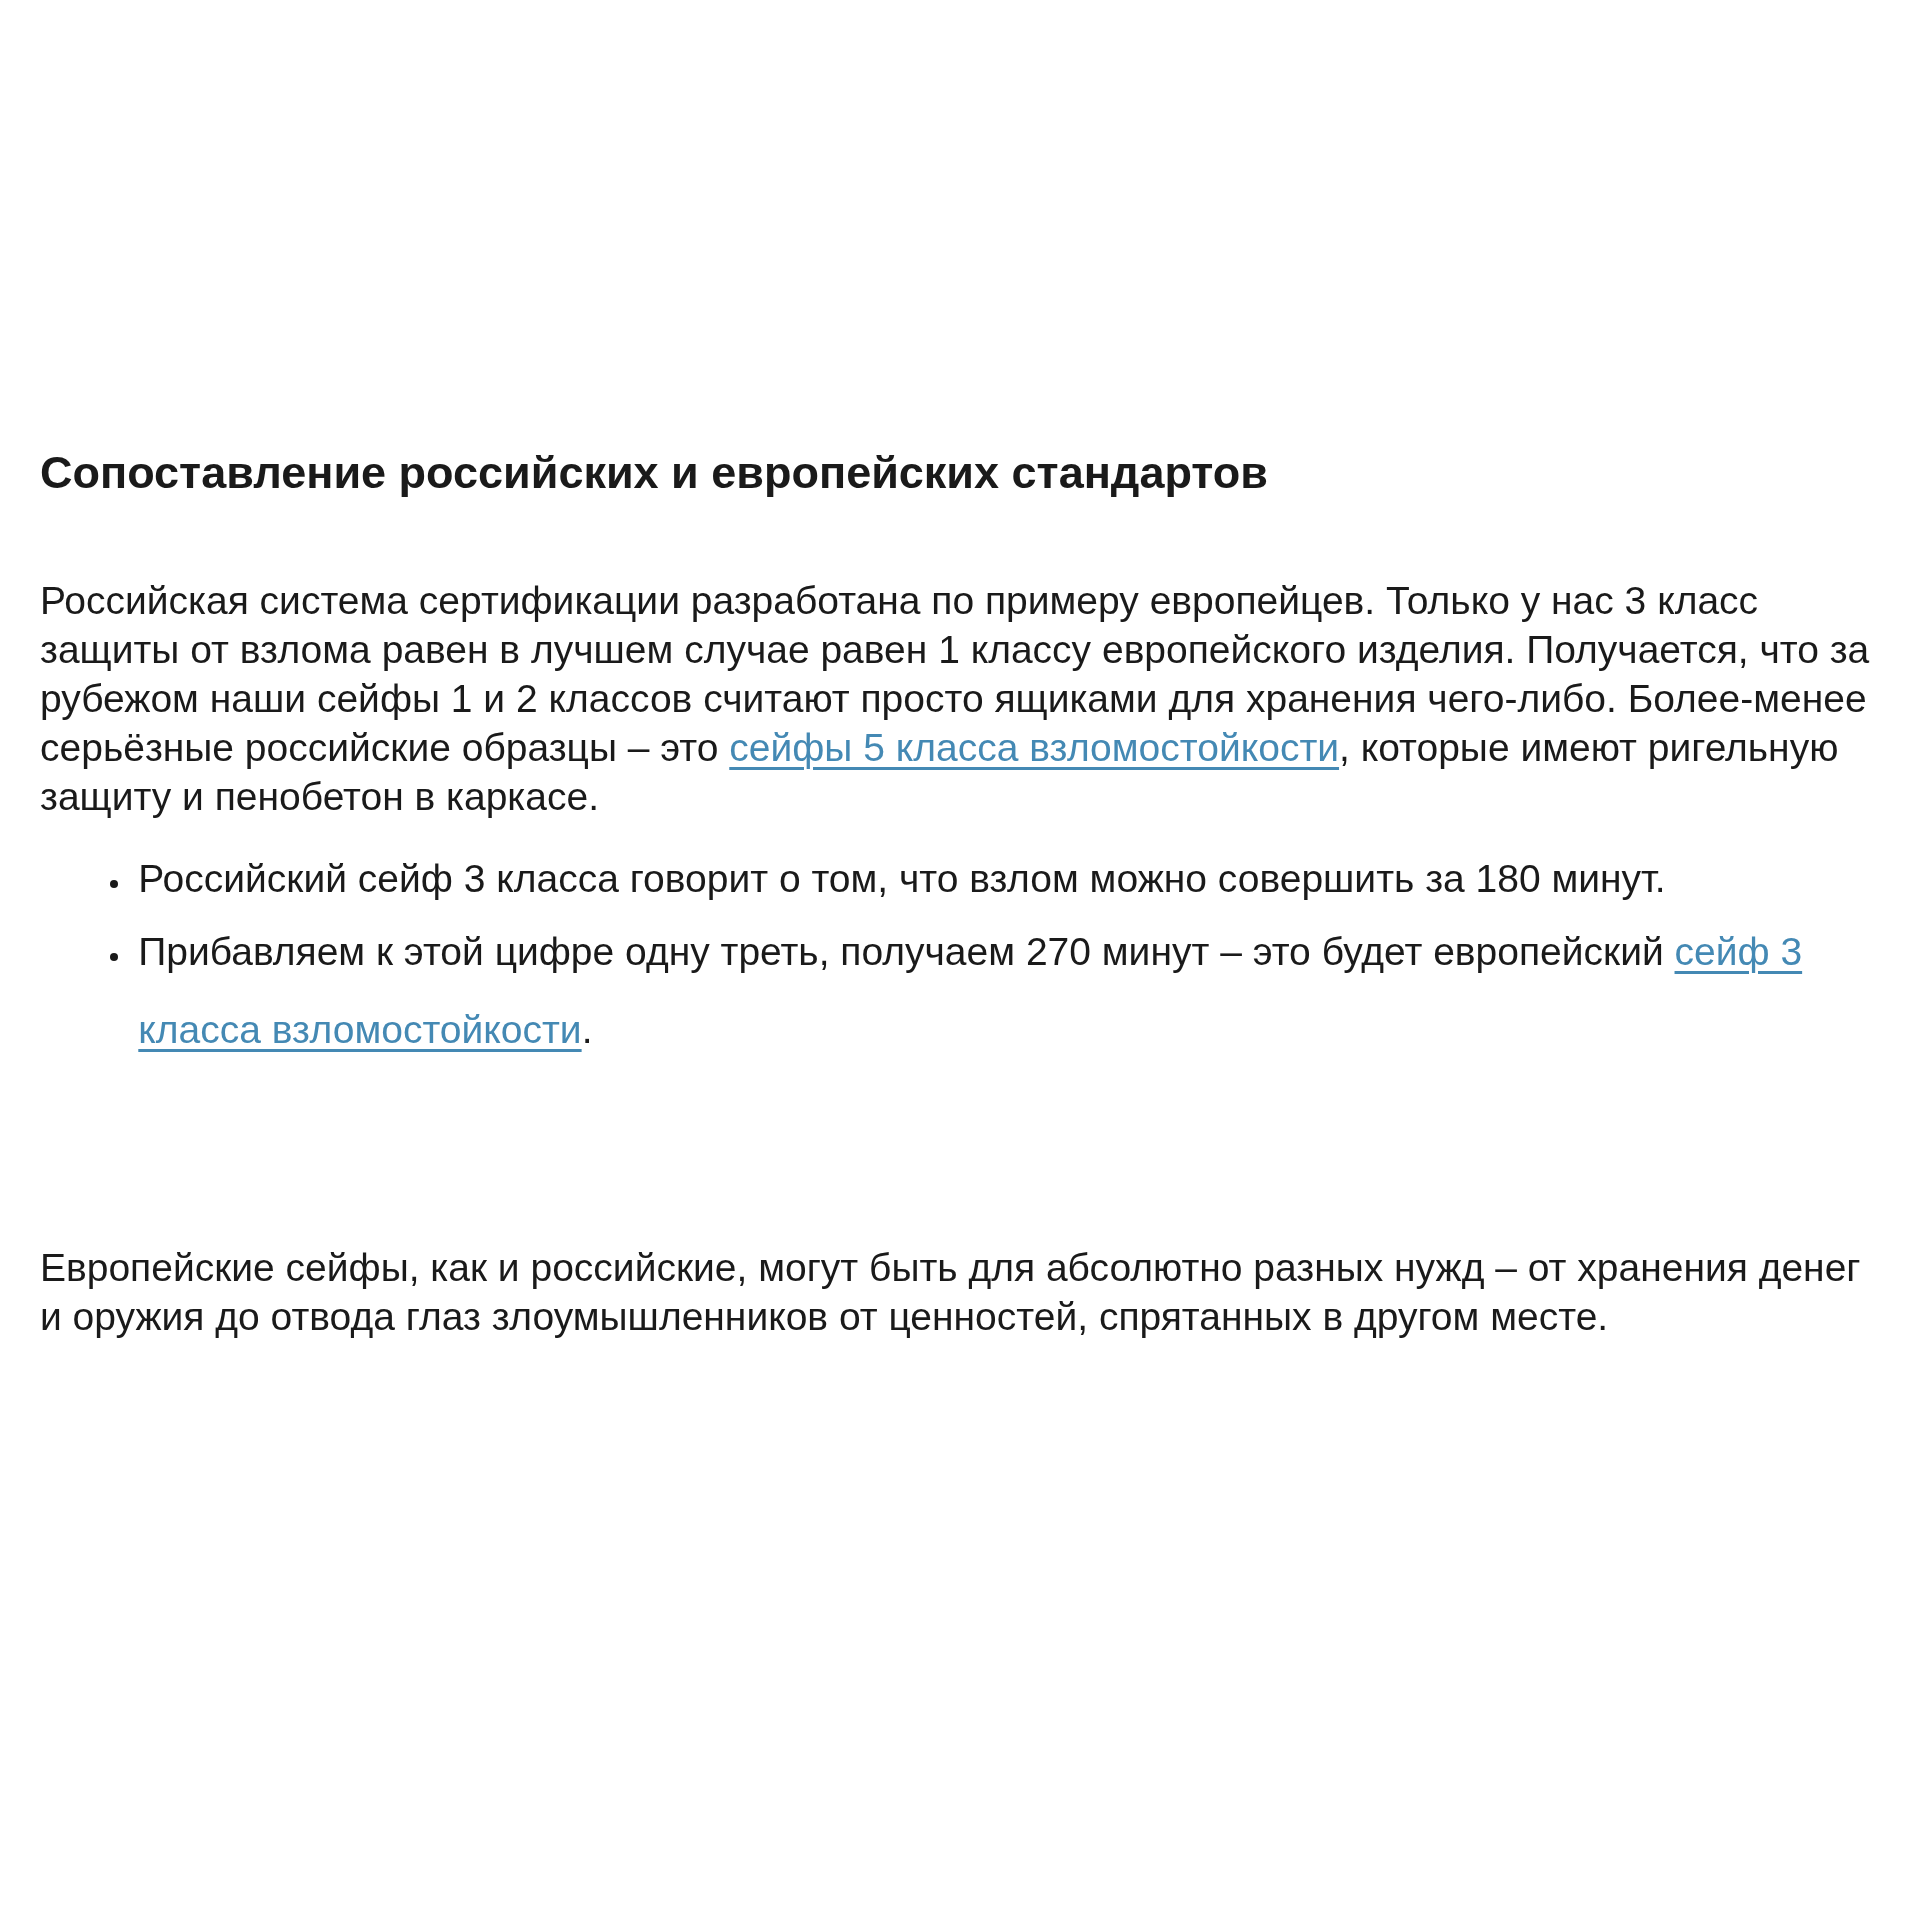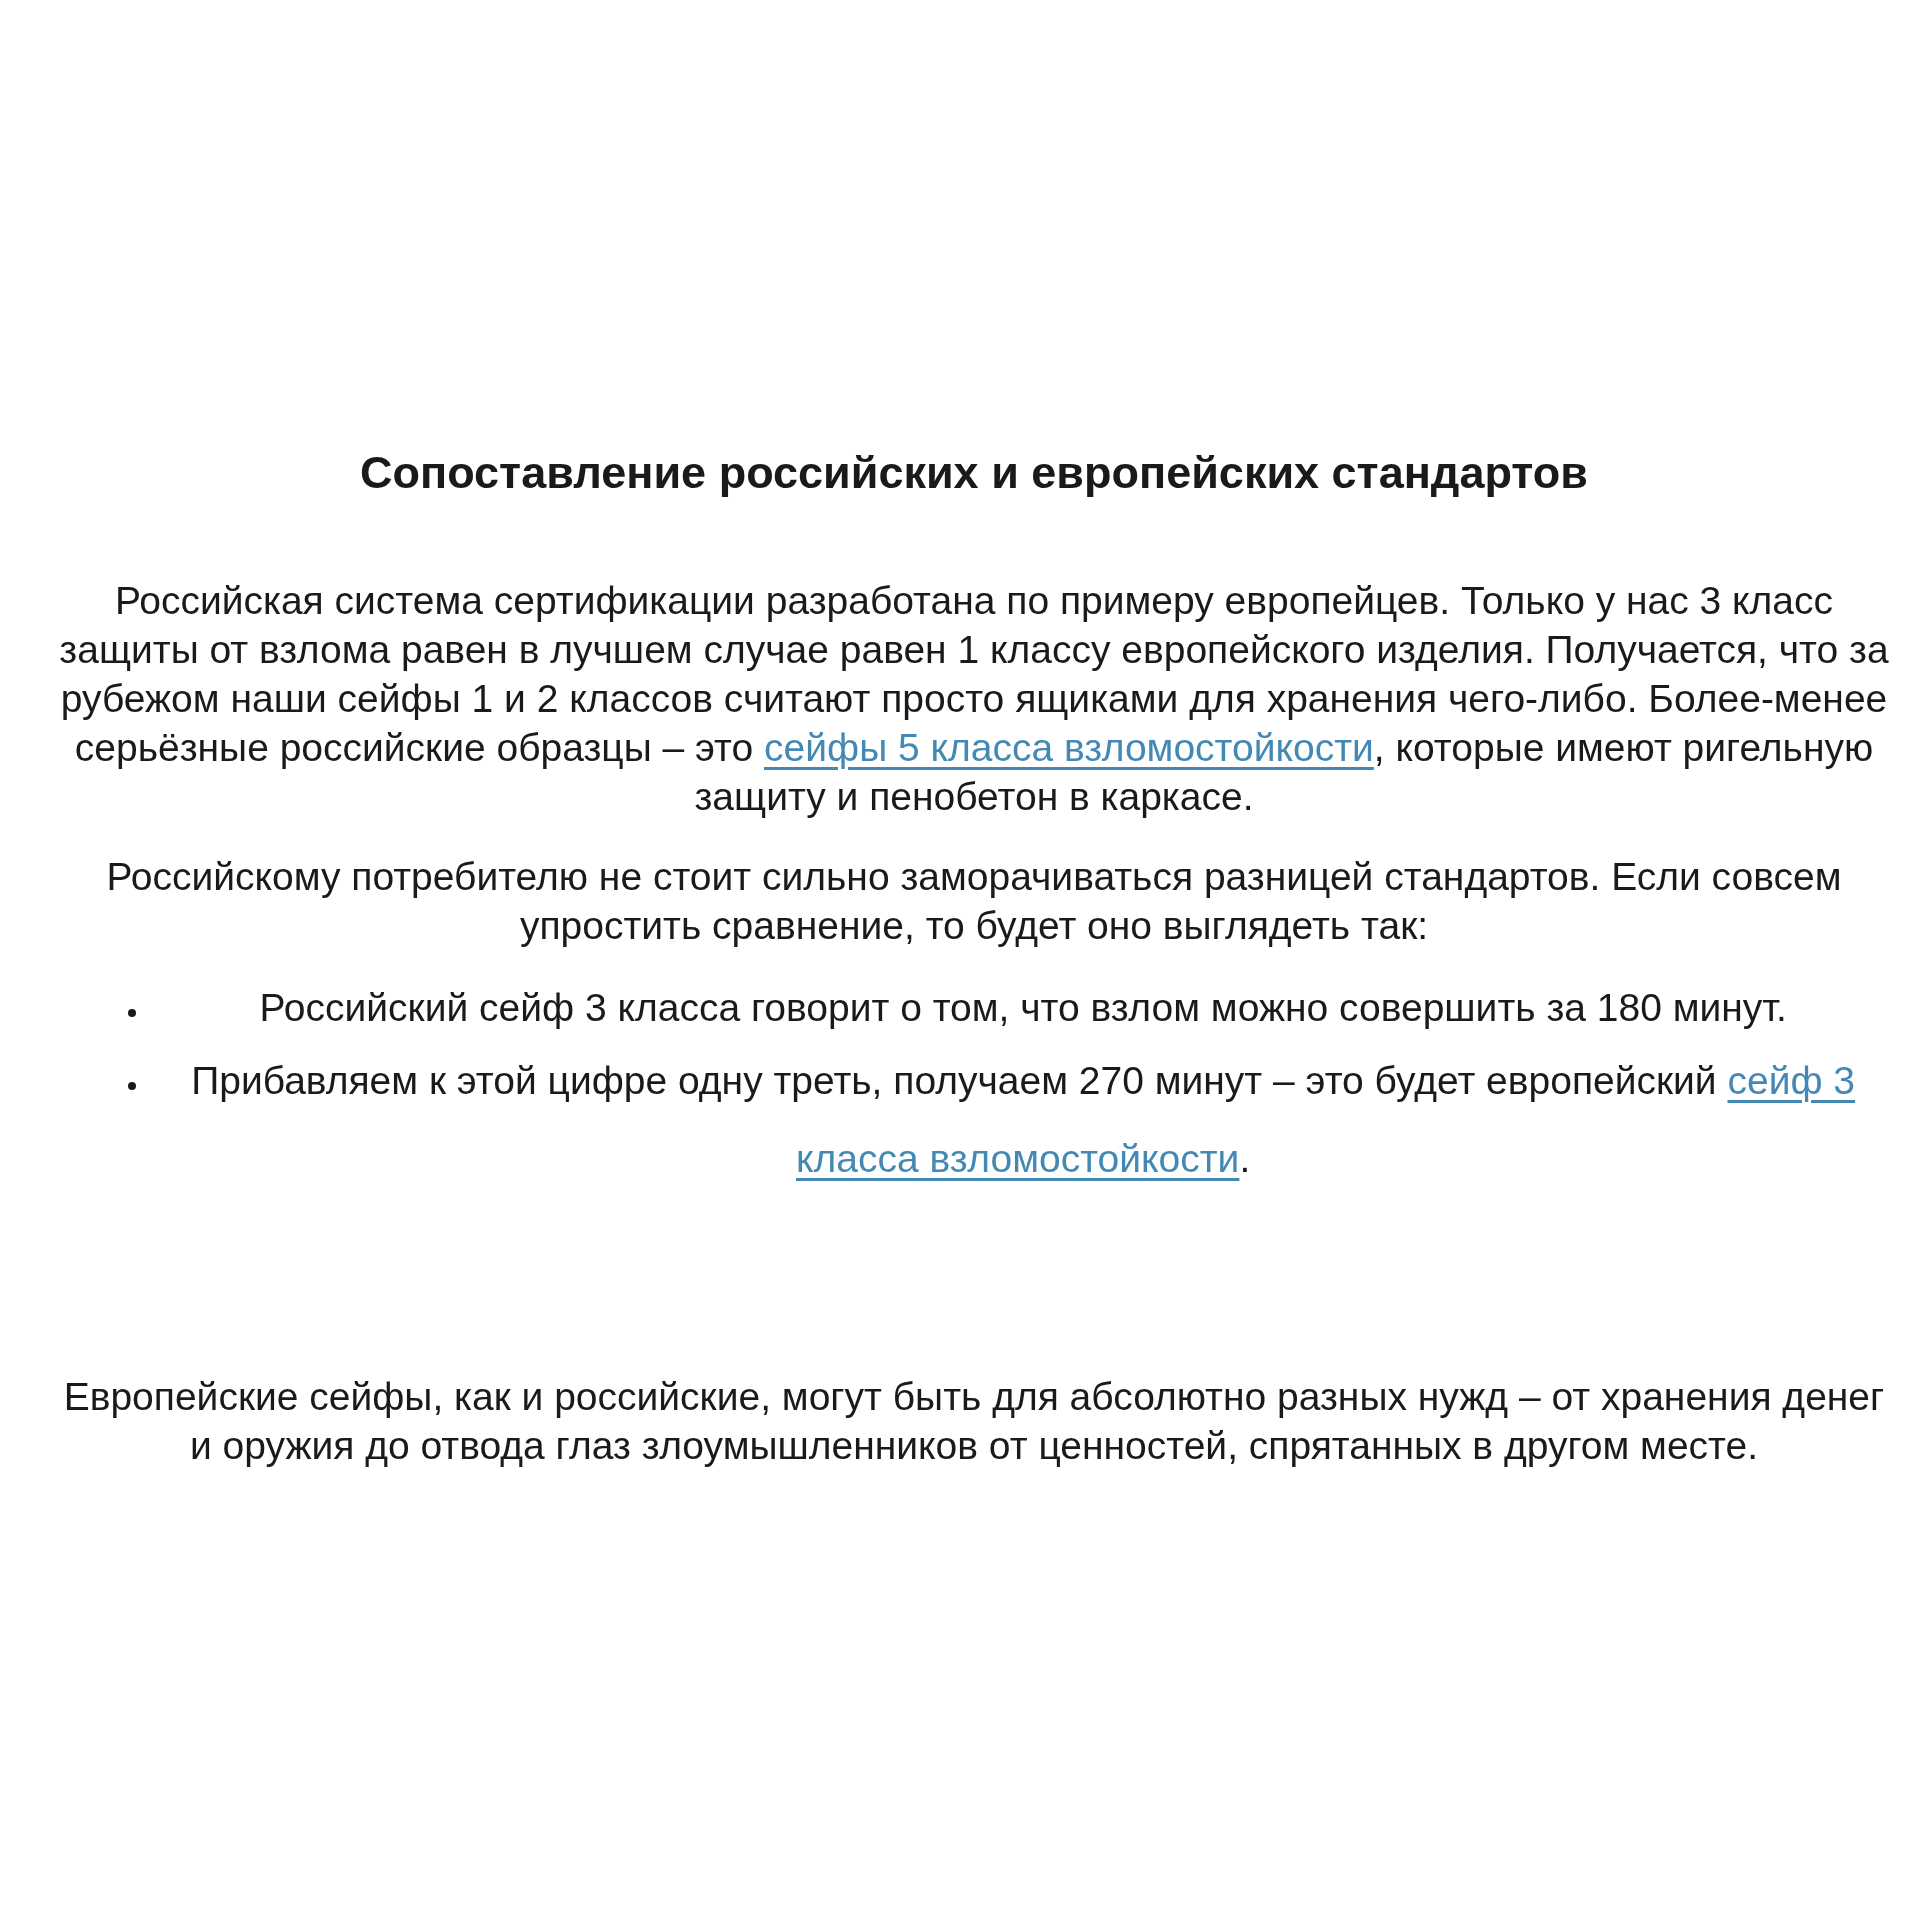--- a/index.html
+++ b/index.html
@@ -8,23 +8,22 @@
     font-family: "Liberation Sans", "DejaVu Sans", sans-serif;
     color: #1a1a1a;
     -webkit-font-smoothing: antialiased;
   }
   .page {
     position: relative;
     width: 1925px;
     height: 1925px;
     background: #ffffff;
     box-sizing: border-box;
-    padding: 446px 50px 0 58px;
+    padding: 446px 50px 0 40px;
     overflow: hidden;
-    text-align: center;
   }
   .article { width: 1832px; }
   h2.heading {
     font-size: 45px;
     line-height: 53px;
     font-weight: bold;
     color: #1a1a1a;
     margin: 0 0 77px 0;
   }
   p.body-text {
@@ -57,21 +56,20 @@
 </head>
 <body>
 
 <div class="page">
   <article class="article">
 
     <h2 class="heading">Сопоставление российских и европейских стандартов</h2>
 
     <p class="body-text"><span>Российская система сертификации разработана по примеру европейцев. Только у нас 3 класс защиты от взлома равен в лучшем случае равен 1 классу европейского изделия. Получается, что за рубежом наши сейфы 1 и 2 классов считают просто ящиками для хранения чего-либо. Более-менее серьёзные российские образцы – это </span><a class="link" href="#">сейфы 5 класса взломостойкости</a><span>, которые имеют ригельную защиту и пенобетон в каркасе.</span></p>
 
-    <p class="body-text">Российскому потребителю не стоит сильно заморачиваться разницей стандартов. Если совсем упростить сравнение, то будет оно выглядеть так:</p>
 
     <ul class="bullets">
       <li>Российский сейф 3 класса говорит о том, что взлом можно совершить за 180 минут.</li>
       <li class="tall"><span>Прибавляем к этой цифре одну треть, получаем 270 минут – это будет европейский </span><a class="link" href="#">сейф 3 класса взломостойкости</a><span>.</span></li>
     </ul>
 
     <div class="spacer"></div>
 
     <p class="body-text last">Европейские сейфы, как и российские, могут быть для абсолютно разных нужд – от хранения денег и оружия до отвода глаз злоумышленников от ценностей, спрятанных в другом месте.</p>
 

